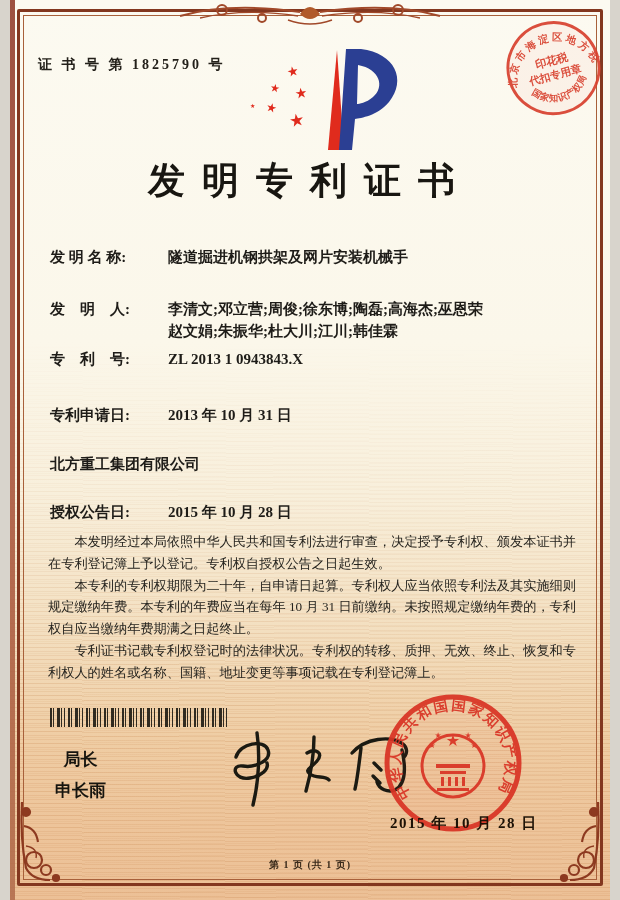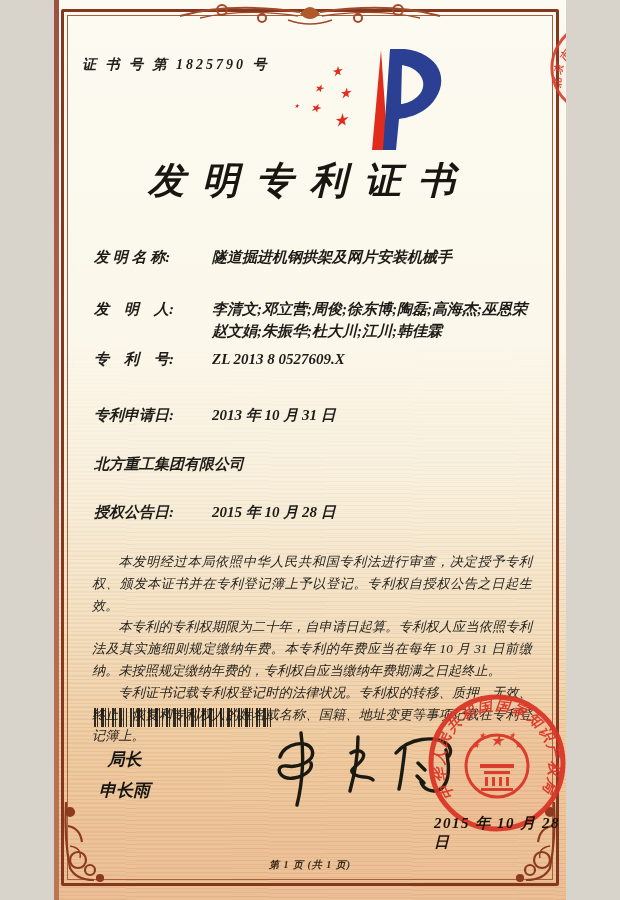--- a/index.html
+++ b/index.html
@@ -1,20 +1,19 @@
 <!DOCTYPE html>
 <html><head>
 <meta charset="utf-8">
 <style>
   html,body{margin:0;padding:0;background:#d8d4cc;}
   .cert{
-    position:relative;width:512px;height:900px;margin:0 auto;overflow:hidden;
+    position:relative;width:600px;height:900px;margin:0 auto;overflow:hidden;
     font-family:"Liberation Serif","DejaVu Serif",serif;color:#1e1c18;
     background:linear-gradient(180deg,#fcfaf1 0%,#fbf7ea 38%,#f8efdb 55%,#f3dfc0 70%,#efcda4 82%,#edc49a 92%,#ecc096 100%);
-    font-style:italic;
   }
   .guilloche{
     position:absolute;inset:0;pointer-events:none;
     background:
       repeating-linear-gradient(0.4deg, rgba(186,108,48,.12) 0 1px, transparent 1px 4px),
       repeating-linear-gradient(-0.6deg, rgba(186,108,48,.07) 0 1px, transparent 1px 6px);
     -webkit-mask-image:linear-gradient(to bottom,transparent 0 38%,rgba(0,0,0,.45) 58%,#000 78%);
     mask-image:linear-gradient(to bottom,transparent 0 38%,rgba(0,0,0,.45) 58%,#000 78%);
   }
   .left-edge{position:absolute;left:0;top:0;bottom:0;width:5px;
@@ -29,21 +28,21 @@
   .cert-no{position:absolute;left:28px;top:56px;font-size:14px;font-weight:700;letter-spacing:3px;color:#23201a;}
   .logo{position:absolute;left:235px;top:46px;}
   .tax-stamp{position:absolute;left:482px;top:8px;transform:rotate(-15deg);opacity:.92;}
   .title{position:absolute;top:156px;left:0;width:100%;margin:0;text-align:center;
     font-size:37px;font-weight:700;letter-spacing:17px;box-sizing:border-box;color:#181611;}
   .fields{position:absolute;left:40px;right:28px;top:0;}
   .field{position:absolute;left:0;right:0;display:flex;font-size:15px;font-weight:600;line-height:22px;}
   .field .lbl{white-space:pre;flex:0 0 118px;}
   .f1{top:246px}.f2{top:298px}.f3{top:348px}.f4{top:404px}.f5{top:453px}.f6{top:501px}
   .body-text{position:absolute;left:38px;right:34px;top:531px;font-size:13.2px;line-height:21.8px;
-    color:#26241f;text-align:justify;margin-top:20px;}
+    color:#26241f;text-align:justify;}
   .body-text p{margin:0;text-indent:2em;}
   .barcode{position:absolute;left:40px;top:708px;width:178px;height:19px;opacity:.88;
     background:repeating-linear-gradient(90deg,
       #17150f 0 2px,transparent 2px 3px,
       #17150f 3px 4px,transparent 4px 7px,
       #17150f 7px 10px,transparent 10px 11px,
       #17150f 11px 12px,transparent 12px 14px,
       #17150f 14px 15px,transparent 15px 18px);}
   .signer{position:absolute;left:45px;top:744px;font-family:"Liberation Sans","DejaVu Sans",sans-serif;
     font-weight:700;font-size:17px;color:#17150f;line-height:31px;text-align:center;}
@@ -141,21 +140,21 @@
     </div>
     <div class="field f2">
       <span class="lbl">发　明　人:</span>
       <span class="val">
         <div>李清文;邓立营;周俊;徐东博;陶磊;高海杰;巫恩荣</div>
         <div>赵文娟;朱振华;杜大川;江川;韩佳霖</div>
       </span>
     </div>
     <div class="field f3">
       <span class="lbl">专　利　号:</span>
-      <span class="val">ZL 2013 8 0527609.X</span>
+      <span class="val">ZL 2013 1 0943843.X</span>
     </div>
     <div class="field f4">
       <span class="lbl">专利申请日:</span>
       <span class="val">2013 年 10 月 31 日</span>
     </div>
     <div class="field f5">
       <span class="val">北方重工集团有限公司</span>
     </div>
     <div class="field f6">
       <span class="lbl">授权公告日:</span>

